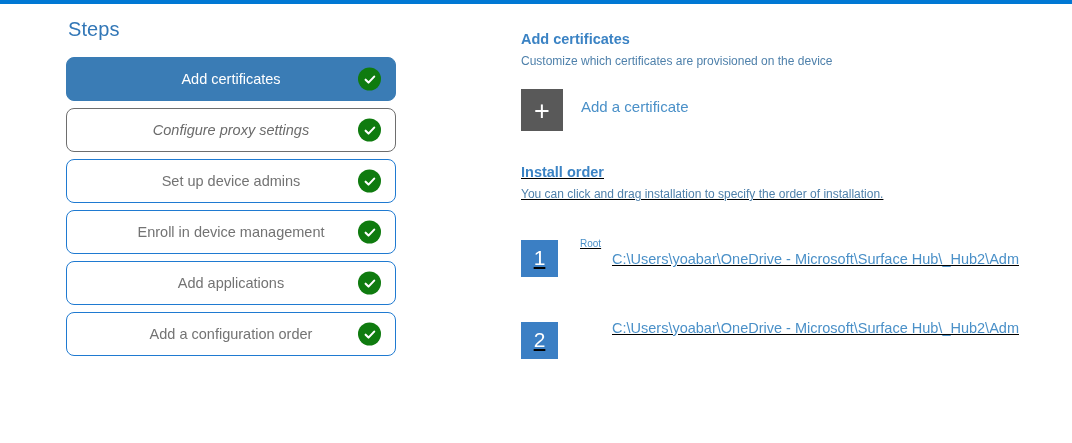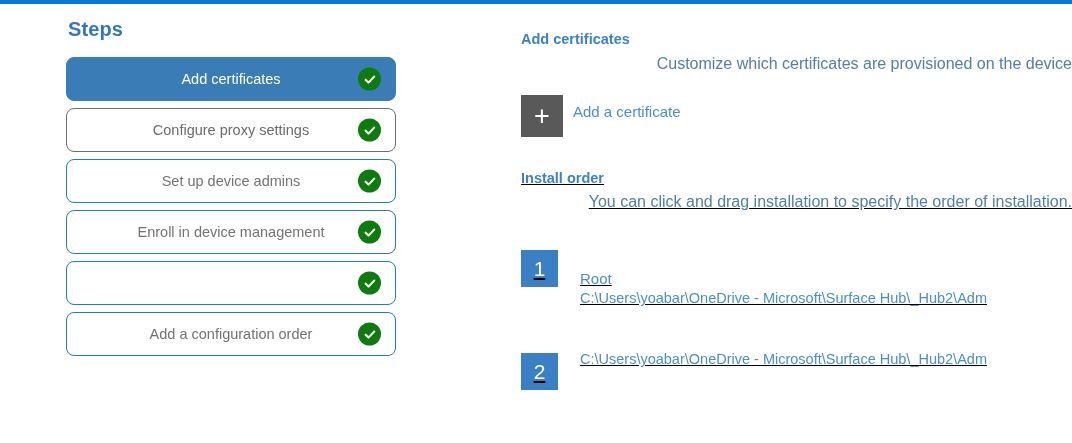--- a/index.html
+++ b/index.html
@@ -35,21 +35,21 @@
 
   
   #steps-panel {
     position: absolute;
     left: 66px;
     top: 14px;
     width: 332px;
   }
   #steps-title {
     font-size: 20px;
-    font-weight: bold;
+    font-weight: normal;
     color: #3277b7;
     margin: 0 0 16px 2px;
     letter-spacing: .1px;
   }
   .step-btn {
     position: relative;
     box-sizing: border-box;
     width: 330px;
     height: 44px;
     border-radius: 8px;
@@ -69,21 +69,21 @@
     padding: 0 34px;
     line-height: 1;
   }
   
   .step-btn.active {
     background: #3a7cb5;
     border-color: #3a7cb5;
   }
   .step-btn.active .step-label { color: #ffffff; }
   
-  .step-btn.muted { border-color: #6e6e6e; }
+  .step-btn.muted { border-color: #6e6e6e; font-style: italic; }
   .step-btn.muted .step-label { color: #6b6b6b; }
 
   .check-badge {
     position: absolute;
     right: 14px;
     top: 50%;
     transform: translateY(-50%);
     width: 23px;
     height: 23px;
     border-radius: 50%;
@@ -102,25 +102,24 @@
     width: 551px;
   }
   .sec-head {
     font-size: 14.5px;
     font-weight: bold;
     color: #3b83c4;
     margin: 0;
     line-height: 1.3;
   }
   .sec-sub {
-    font-size: 16px;
+    font-size: 12px;
     color: #4f81ab;
     margin: 5px 0 0 0;
     line-height: 1.3;
-    text-align: right;
   }
 
   
   #add-cert-row {
     display: flex;
     align-items: center;
     margin-top: 20px;
     cursor: pointer;
     width: fit-content;
   }
@@ -134,21 +133,21 @@
     flex: none;
   }
   #add-cert-plus span {
     color: #ffffff;
     font-size: 27px;
     font-weight: 300;
     line-height: 1;
     margin-top: 2px;
   }
   #add-cert-label {
-    margin-left: 10px;
+    margin-left: 18px;
     font-size: 15px;
     color: #4a90c8;
     line-height: 1;
     margin-bottom: 8px;
   }
 
   
   #install-order-block { margin-top: 32px; text-decoration: underline; }
   #install-list { margin-top: 34px; }
   .order-row {
@@ -168,30 +167,30 @@
     justify-content: center;
     flex: none;
     margin-top: 3px;
   }
   .order-text {
     margin-left: 22px;
     overflow: hidden;
     white-space: nowrap;
   }
   .order-name {
-    font-size: 15px;
+    font-size: 10px;
     color: #4a90c8;
     line-height: 1.32;
-    margin-top: 22px;
   }
   .order-path {
     font-size: 14.5px;
     color: #4a90c8;
     line-height: 1.32;
     white-space: nowrap;
+    margin-left: 32px;
   }
 </style>
 </head>
 <body>
 
 <div id="top-accent"></div>
 
 <div id="content">
 
   <div id="steps-panel">
@@ -223,20 +222,21 @@
         </div>
         <div class="step-btn">
           <div class="step-label">Enroll in device management</div>
           <div class="check-badge">
             <svg width="14" height="14" viewBox="0 0 14 14" aria-hidden="true">
               <path d="M2.6 7.2 L5.5 10.1 L11.2 4.1" fill="none" stroke="#ffffff" stroke-width="2.1" stroke-linecap="round" stroke-linejoin="round"></path>
             </svg>
           </div>
         </div>
         <div class="step-btn">
+          <div class="step-label">Add applications</div>
           <div class="check-badge">
             <svg width="14" height="14" viewBox="0 0 14 14" aria-hidden="true">
               <path d="M2.6 7.2 L5.5 10.1 L11.2 4.1" fill="none" stroke="#ffffff" stroke-width="2.1" stroke-linecap="round" stroke-linejoin="round"></path>
             </svg>
           </div>
         </div>
         <div class="step-btn">
           <div class="step-label">Add a configuration order</div>
           <div class="check-badge">
             <svg width="14" height="14" viewBox="0 0 14 14" aria-hidden="true">

